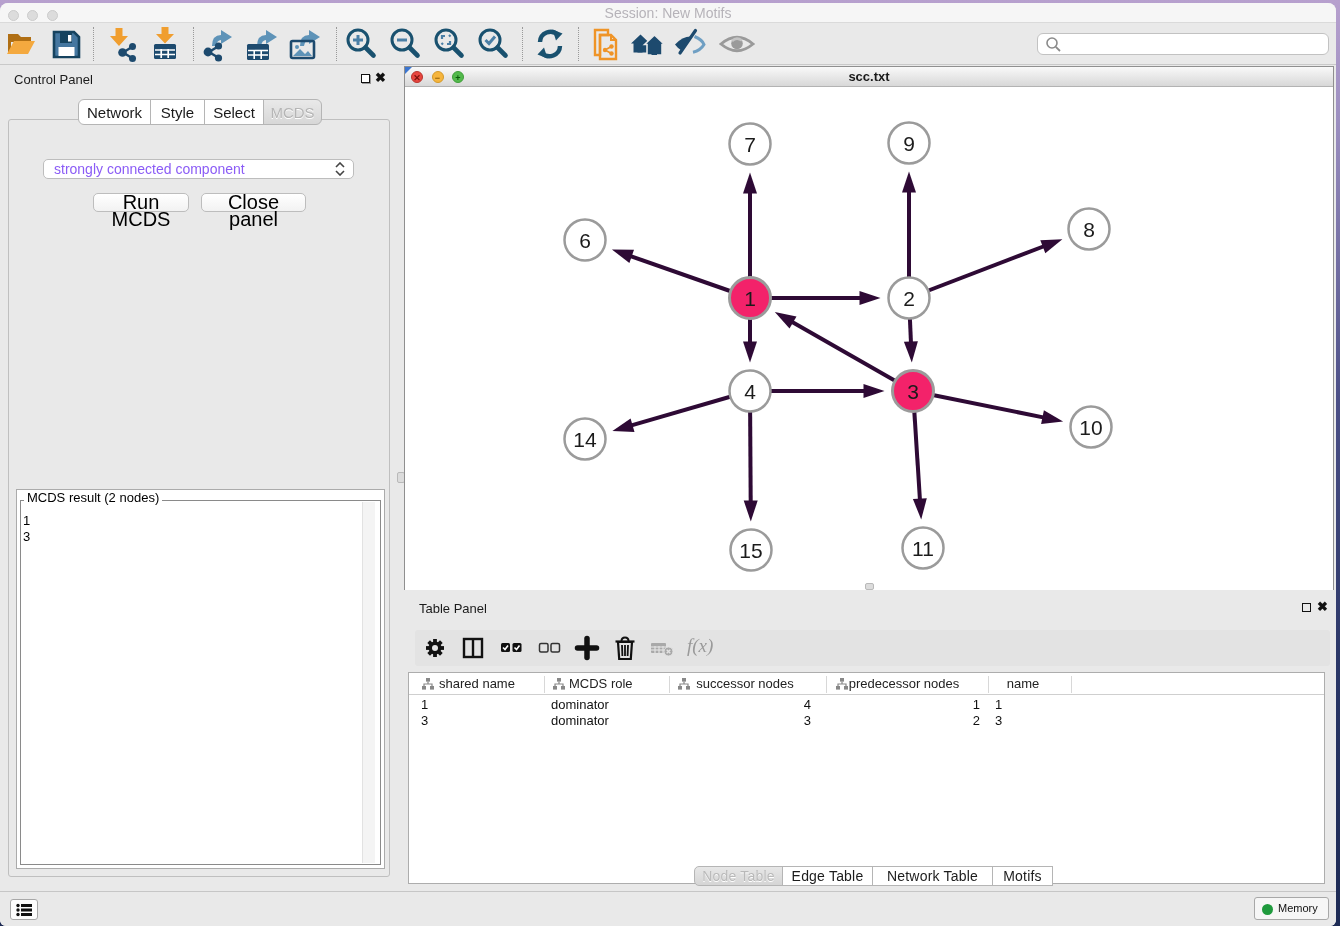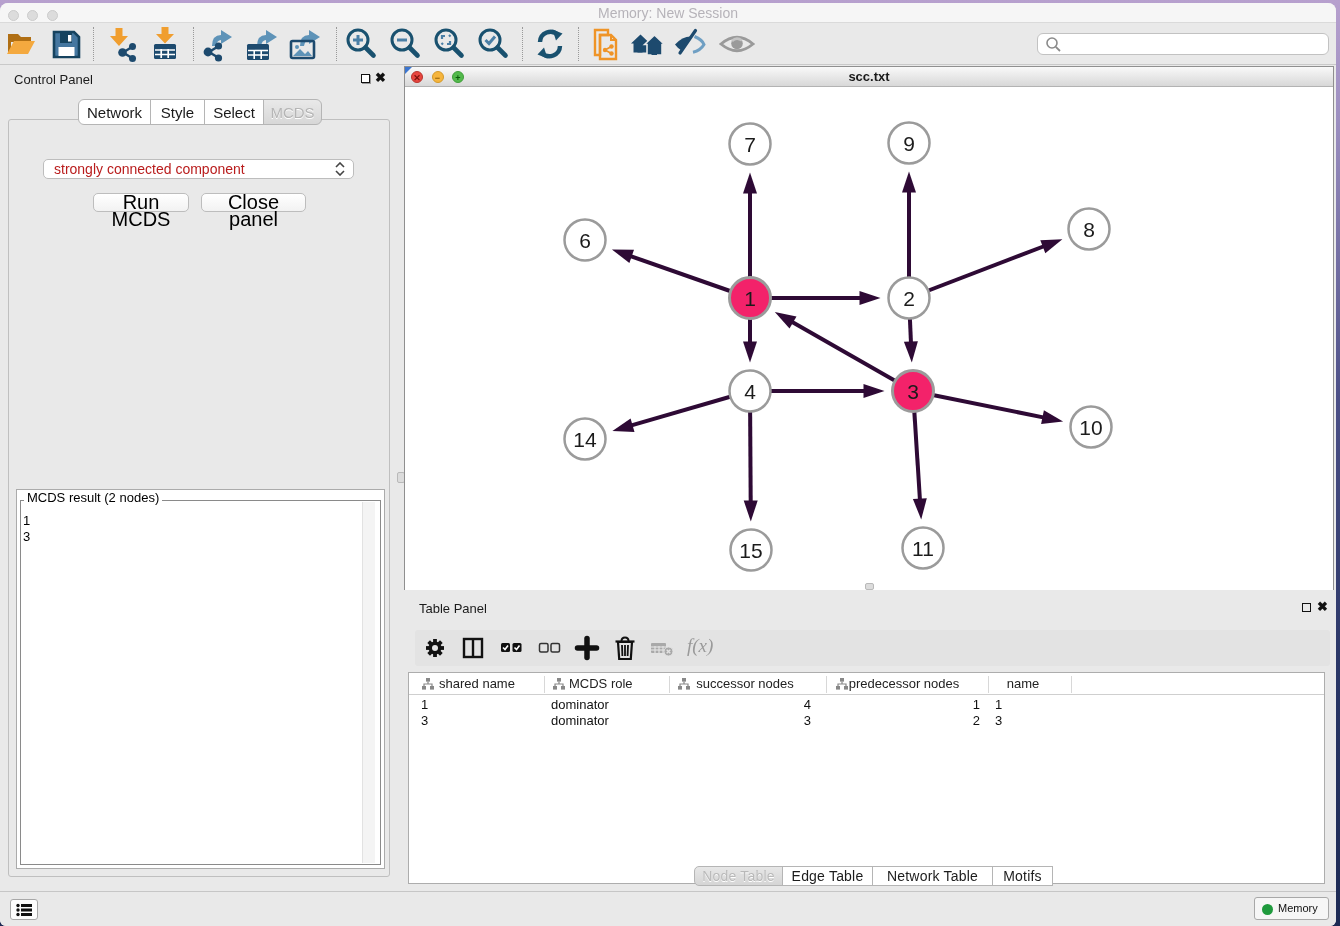--- a/index.html
+++ b/index.html
@@ -30,21 +30,21 @@
 .cell{position:absolute;font-size:13px;color:#111;line-height:16px}
 .btab{position:absolute;top:863px;height:20px;background:#fff;border:1px solid #b5b5b5;font-size:14px;font-weight:normal;color:#1c1c1c;text-align:center;line-height:19px;letter-spacing:0.2px}
 #statusbar{position:absolute;left:0;top:888px;width:1336px;height:35px;border-top:1px solid #c6c6c6;background:#e9e9e9}
 </style></head>
 <body>
 <div id="app">
   <div id="titlebar">
     <div class="tl" style="left:8px"></div>
     <div class="tl" style="left:27px"></div>
     <div class="tl" style="left:47px"></div>
-    <div id="wintitle">Memory: New Session</div>
+    <div id="wintitle">Session: New Motifs</div>
   </div>
   <div id="toolbar">
     <svg class="ticon" style="left:3px" width="36" height="36" viewBox="0 0 36 36">
         <path d="M5 8 h10 l3 3 h10 v5 H5 Z" fill="#b06f14"></path>
         <path d="M5 8 h3 v20 h-3 Z" fill="#b06f14"></path>
         <path d="M4 28 L11 15 H32 L25 28 Z" fill="#f4a93f"></path>
       </svg>
     <svg class="ticon" style="left:48px" width="36" height="36" viewBox="0 0 36 36">
         <path d="M6 6 H26 L31 11 V31 H6 Z" fill="#4577a0"></path>
         <path d="M6 6 H26 L31 11 V31 H6 Z" fill="none" stroke="#16435f" stroke-width="2.6"></path>
@@ -175,21 +175,21 @@
   </div>
 
   <div id="cp-title">Control Panel</div>
   <div style="position:absolute;left:361px;top:71px;width:9px;height:9px;border:1.5px solid #111;background:#fff;box-shadow:1px 1px 0 #999"></div>
   <div style="position:absolute;left:375px;top:67px;font-size:13px;font-weight:bold;color:#111">✖</div>
   <div id="cp-box"></div>
   <div class="tab" style="left:78px;width:73px;border-radius:6px 0 0 6px">Network</div>
   <div class="tab" style="left:150px;width:55px">Style</div>
   <div class="tab" style="left:204px;width:60px">Select</div>
   <div class="tab" style="left:263px;width:59px;border-radius:0 6px 6px 0;background:linear-gradient(#e9e9e9,#d7d7d7);color:#b5b5b5;text-shadow:0 1px 0 #fff">MCDS</div>
-  <div style="position:absolute;left:43px;top:156px;width:311px;height:20px;background:#fff;border:1px solid #bdbdbd;border-radius:5px;font-size:14px;line-height:18px;color:#b91c1c;padding-left:10px">strongly connected component
+  <div style="position:absolute;left:43px;top:156px;width:311px;height:20px;background:#fff;border:1px solid #bdbdbd;border-radius:5px;font-size:14px;line-height:18px;color:#8b5cf6;padding-left:10px">strongly connected component
     <svg width="10" height="14" style="position:absolute;right:8px;top:2px" viewBox="0 0 10 14">
         <path d="M1 5 L5 1 L9 5 M1 9 L5 13 L9 9" fill="none" stroke="#444" stroke-width="1.6"></path>
       </svg>
   </div>
   <div class="btn" style="left:93px;top:190px;width:96px;height:19px;line-height:17px">Run MCDS</div>
   <div class="btn" style="left:201px;top:190px;width:105px;height:19px;line-height:17px">Close panel</div>
   <div style="position:absolute;left:16px;top:486px;width:369px;height:380px;background:#fff;border:1px solid #ababab"></div>
   <div style="position:absolute;left:20px;top:497px;width:361px;height:365px;border:1px solid #8a8a8a"></div>
   <div style="position:absolute;left:362px;top:499px;width:13px;height:361px;background:#f4f4f4;border-left:1px solid #e2e2e2"></div>
   <div style="position:absolute;left:24px;top:487px;background:#fff;padding:0 3px;font-size:13px;color:#000">MCDS result (2 nodes)</div>

